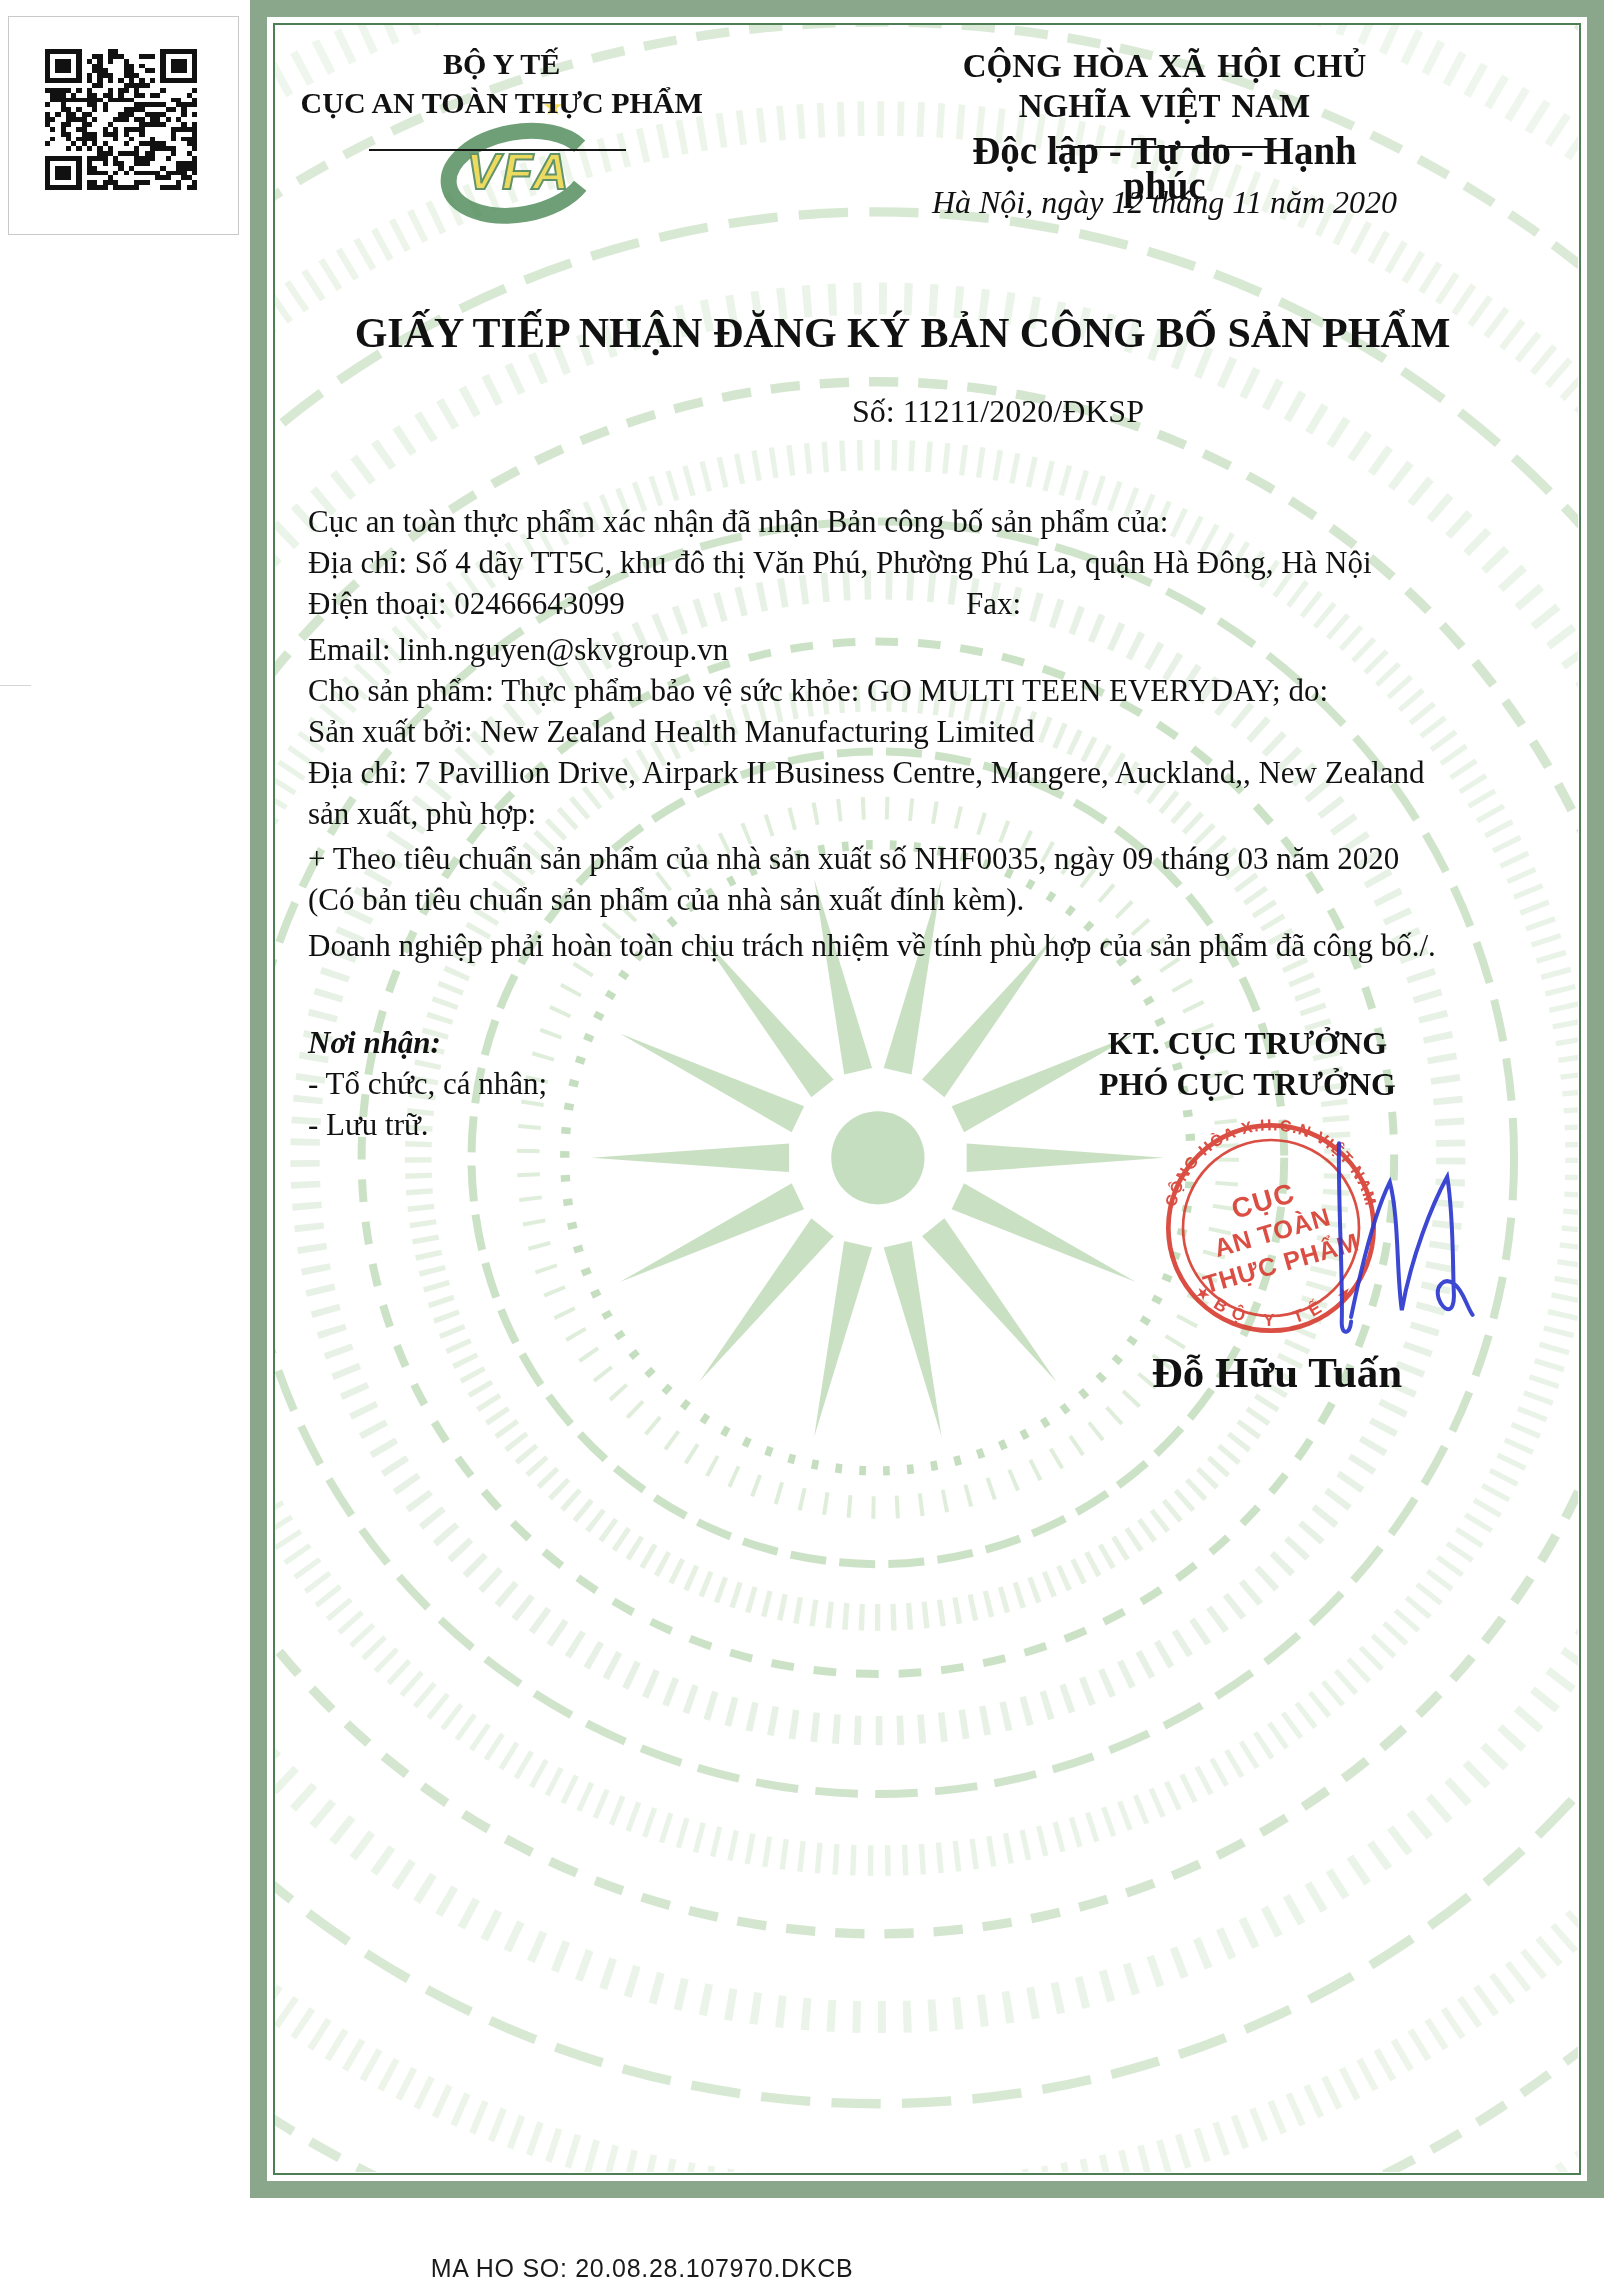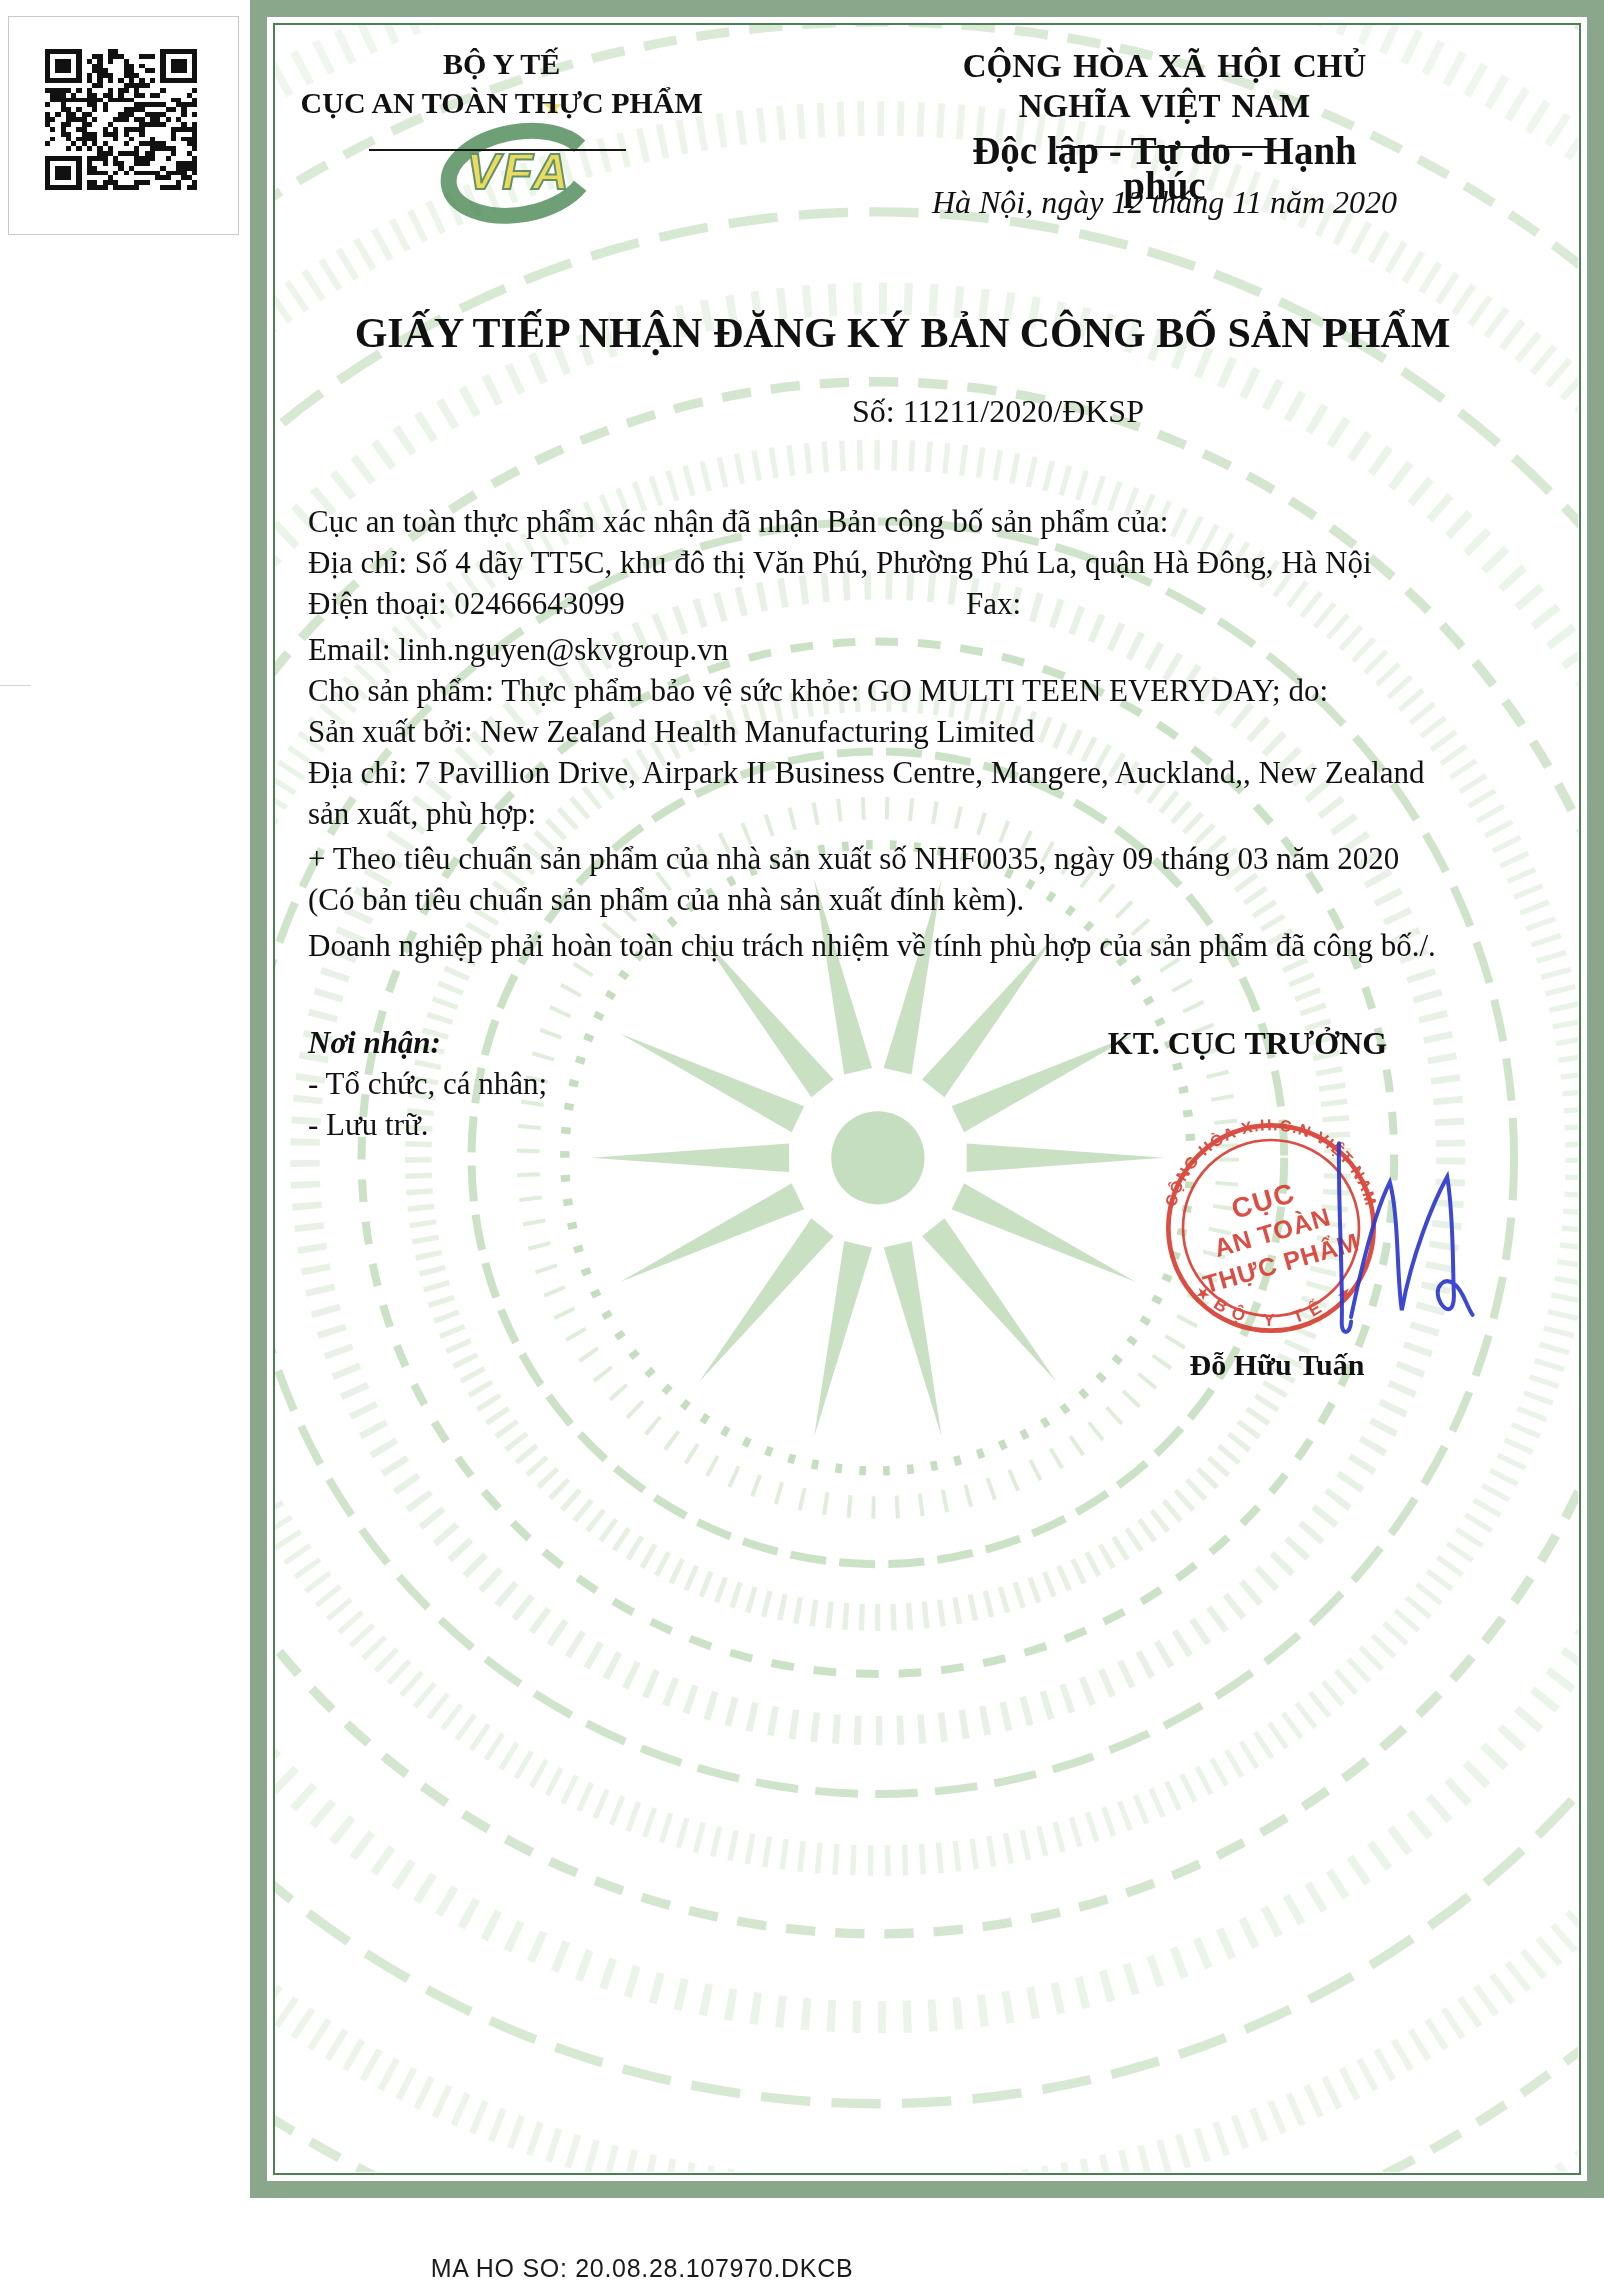--- a/index.html
+++ b/index.html
@@ -47,21 +47,21 @@
   .bline { position:relative; height:41px; line-height:41px; white-space:nowrap; }
   .bline.mt { margin-top:4.7px; }
   .fax { position:absolute; left:658px; top:0; }
 
   
   .recipients { left:33px; top:997px; font-size:31px; line-height:41px; }
   .recipients .heading { font-weight:bold; font-style:italic; }
   .kt-block { left:706px; top:998px; width:533px; text-align:center;
     font-weight:bold; font-size:32px; line-height:41px; }
   .signer { left:802px; top:1323px; width:400px; text-align:center;
-    font-weight:bold; font-size:30px; }
+    font-weight:bold; font-size:43px; }
 
   .stamp-svg { left:876px; top:1083px; width:240px; height:240px;
     font-family:"Liberation Sans", sans-serif; }
   .sig-svg { left:1036px; top:1093px; width:187px; height:247px; }
 
   
   .footer { left:0; top:2254px; width:1284px; text-align:center;
     font-family:"Liberation Sans", sans-serif; font-size:25px; color:#1a1a1a;
     letter-spacing:0.7px; }
 </style>
@@ -468,20 +468,21 @@
     </div>
 
     <div class="abs recipients">
       <div class="heading">Nơi nhận:</div>
       <div>- Tổ chức, cá nhân;</div>
       <div>- Lưu trữ.</div>
     </div>
 
     <div class="abs kt-block">
       <div>KT. CỤC TRƯỞNG</div>
+      <div>PHÓ CỤC TRƯỞNG</div>
     </div>
 
     <svg class="abs stamp-svg" viewBox="0 0 360 360">
       <g opacity="0.9">
         <circle cx="180" cy="180" r="154" fill="none" stroke="#d63b2f" stroke-width="7"></circle>
         <circle cx="180" cy="180" r="132" fill="none" stroke="#d63b2f" stroke-width="4"></circle>
         <defs>
           <path id="arcTop" d="M 43,230 A 146,146 0 1 1 317,230"></path>
           <path id="arcBot" d="M 60,264 A 146,146 0 0 0 300,264"></path>
         </defs>

